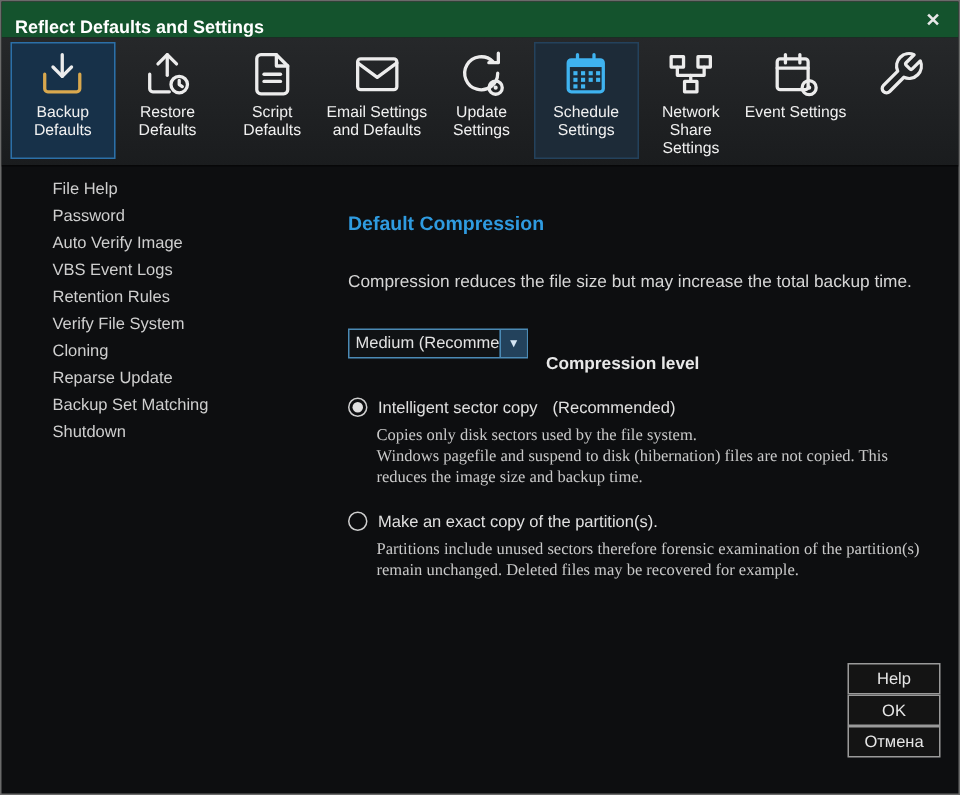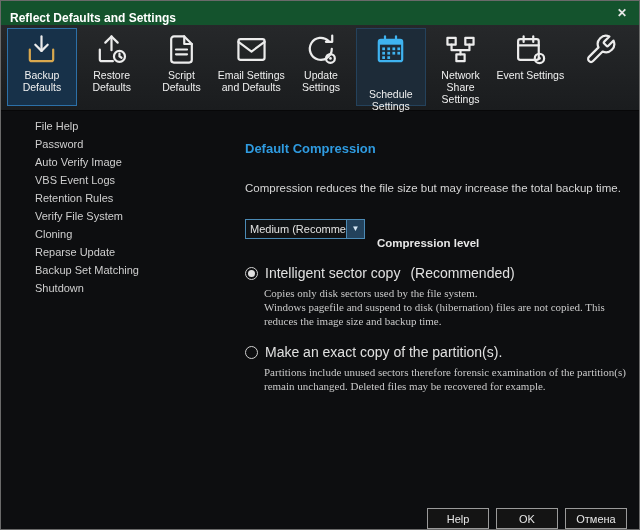--- a/index.html
+++ b/index.html
@@ -10,47 +10,47 @@
   }
   
   .titlebar{height:24px;background:#14532d;display:flex;align-items:flex-end;padding:0 0 0 9px;font-size:12px;color:#ffffff;font-weight:bold;}
   .titlebar-title{flex:1;}
   .close-btn{width:34px;height:24px;display:flex;align-items:center;justify-content:center;color:#e8e8e8;font-size:12px;cursor:default;}
   
   .toolbar{display:flex;align-items:stretch;padding:3px 4px 4px 6px;background:linear-gradient(#26282a,#1a1c1e);border-bottom:1px solid #070708;height:86px;box-sizing:border-box;}
   .tool{width:90px;box-sizing:border-box;display:flex;flex-direction:column;align-items:center;padding-top:4px;text-align:center;color:#f0f0f0;font-size:10.5px;line-height:12px;border:1px solid transparent;}
   .tool svg{width:33px;height:33px;margin-bottom:3px;stroke:#ececec;fill:none;stroke-width:1.6;stroke-linecap:round;stroke-linejoin:round;flex:none;}
   .tool.selected{background:#173149;border-color:#2c70a8;}
-  .tool.highlighted{background:#1d2b38;border-color:#24425c;gap:19px;}
+  .tool.highlighted{background:#1d2b38;border-color:#24425c;}
   .st-gold{stroke:#d9a84e;}
   .st-blue{stroke:#3fb3f0;}
   .f-blue{fill:#3fb3f0;stroke:none;}
   .f-white{fill:#ececec;stroke:none;}
   
   .sidebar{position:absolute;left:0;top:116px;width:215px;font-size:11px;color:#cfcfcf;}
   .side-item{padding:2px 6px 2px 28px;line-height:14px;cursor:default;}
   .side-item .lab{padding:1px 6px;}
   .side-item.selected .lab{background:#3e444b;color:#ffffff;}
   
-  .main{position:absolute;left:244px;top:116px;width:396px;}
+  .main{position:absolute;left:231px;top:116px;width:396px;}
   .page-title{color:#2f9be0;font-size:13px;font-weight:bold;margin:24px 0 0 0;}
   .intro{margin-top:26px;font-size:11.5px;color:#d6d6d6;}
   .combo-row{margin-top:14px;display:flex;align-items:center;}
   .combo{width:120px;height:20px;box-sizing:border-box;border:1px solid #4b8ab5;background:#101214;display:flex;align-items:stretch;font-size:11px;color:#e2e2e2;}
   .combo-value{flex:1;padding:3px 4px 0 4px;white-space:nowrap;overflow:hidden;}
   .combo-arrow{width:17px;background:#23425c;border-left:1px solid #4b8ab5;display:flex;align-items:center;justify-content:center;font-size:8px;color:#d6e6f4;}
   .combo-label{margin-left:12px;font-size:11.5px;font-weight:bold;color:#e8e8e8;margin-top:29px;}
   .option{margin-top:16px;}
-  .option-row{display:flex;align-items:center;font-size:14px;color:#e0e0e0;}
+  .option-row{display:flex;align-items:center;font-size:11px;color:#e0e0e0;}
   .radio{display:inline-block;width:11px;height:11px;border:1px solid #cfcfcf;border-radius:50%;background:transparent;position:relative;margin-right:7px;flex:none;}
   .radio.checked::after{content:"";position:absolute;left:2px;top:2px;right:2px;bottom:2px;border-radius:50%;background:#e0e0e0;}
   .suffix{margin-left:10px;}
   .option-desc{margin:5px 0 0 19px;max-width:392px;font-size:11px;line-height:1.28;color:#c9c9c9;white-space:pre-line;font-family:Liberation Serif, serif;}
   
-  .footer{position:absolute;right:12px;bottom:0;display:flex;}
+  .footer{position:absolute;right:12px;bottom:24px;display:flex;flex-direction:column;}
   .btn{width:62px;height:21px;margin-left:7px;background:#141414;border:1px solid #9a9a9a;color:#e6e6e6;font-size:11px;font-family:"Liberation Sans",sans-serif;padding:0;}
 </style>
 </head>
 <body>
 
 <div class="window">
 
   <div class="titlebar">
     <span class="titlebar-title">Reflect Defaults and Settings</span>
     <span class="close-btn">

